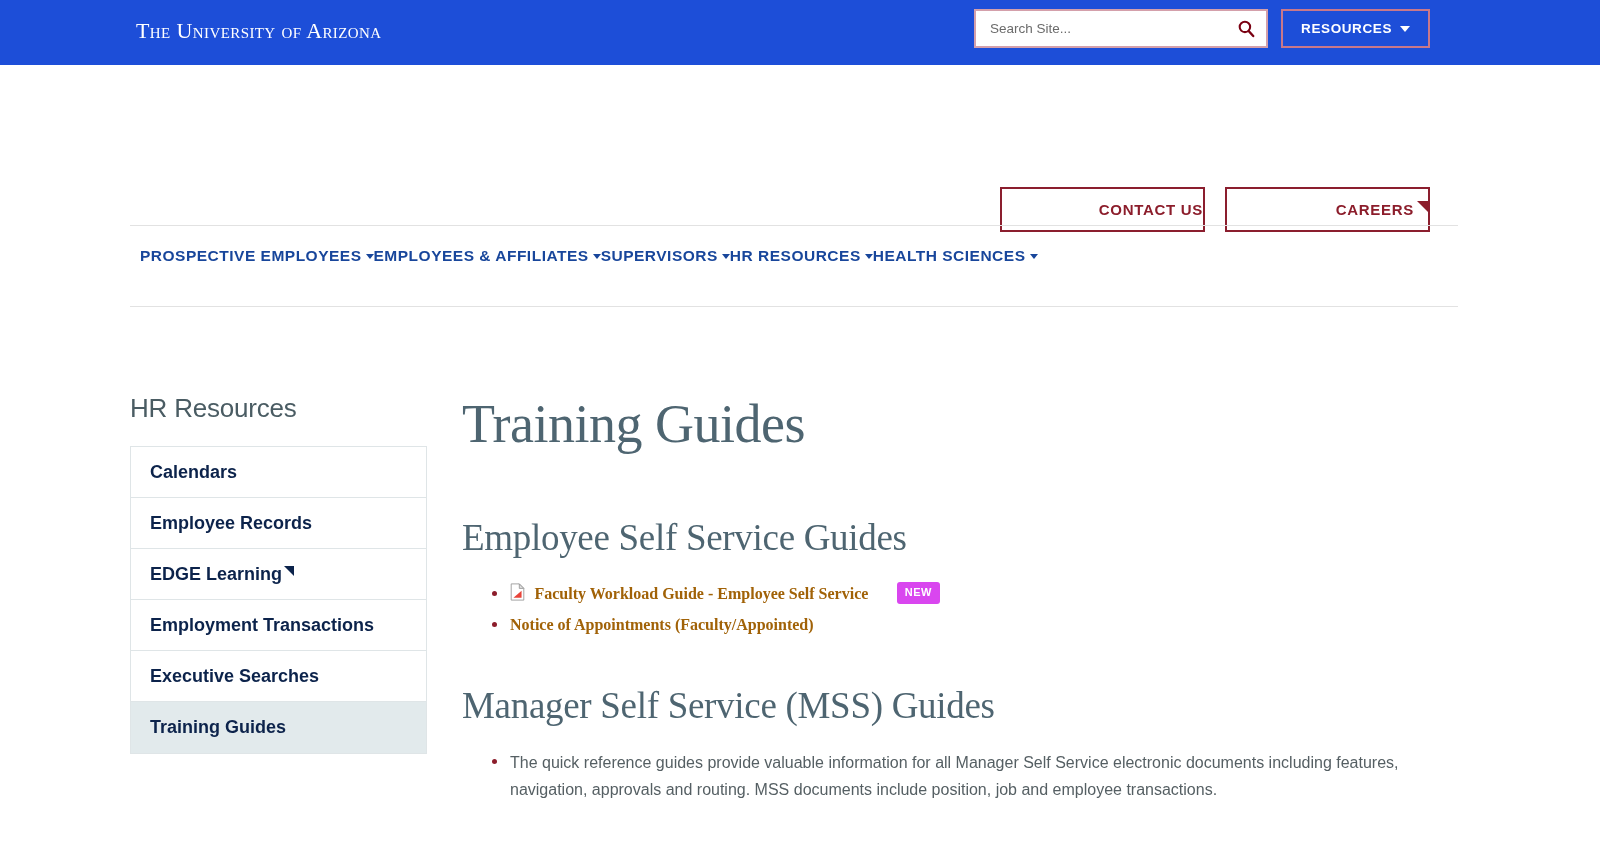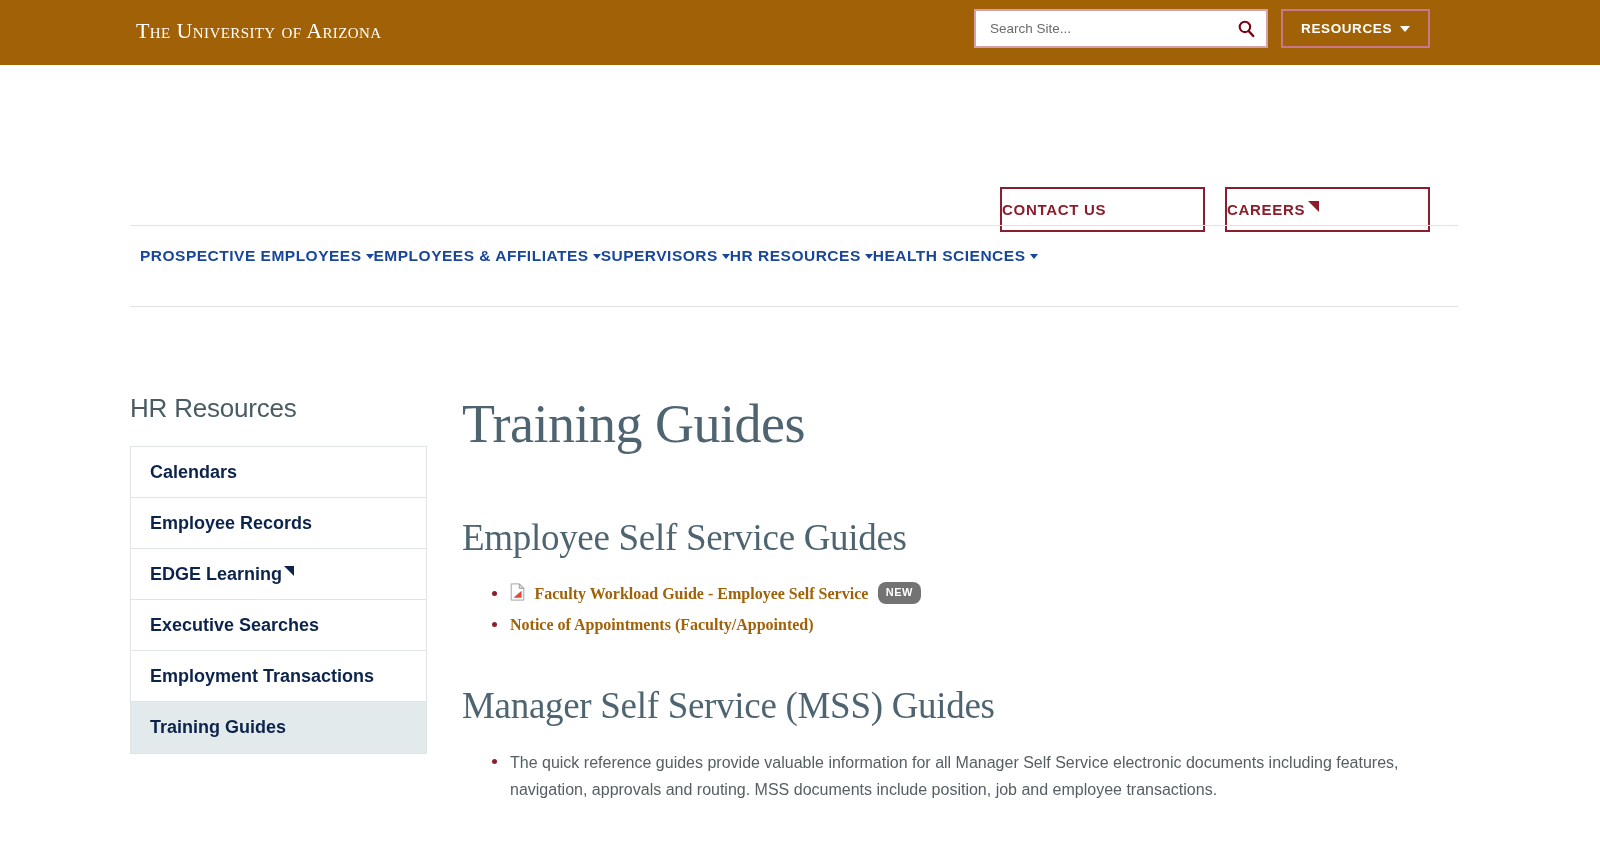--- a/index.html
+++ b/index.html
@@ -9,21 +9,21 @@
     height: 849px;
     overflow: hidden;
     background: #ffffff;
     font-family: "Liberation Sans", sans-serif;
   }
 
   
   .topbar {
     position: relative;
     height: 65px;
-    background: #a16207;
+    background: #1d4ed8;
     display: flex;
     align-items: center;
   }
   .ua-wordmark {
     position: absolute;
     left: 136px;
     top: 18px;
     color: #ffffff;
     font-family: "Liberation Serif", serif;
     font-size: 22px;
@@ -124,21 +124,21 @@
     min-width: 205px;
     height: 45px;
     border: 2px solid #8B1E2E;
     background: #ffffff;
     color: #8C1D2B;
     font-size: 15px;
     font-weight: bold;
     letter-spacing: 0.7px;
     display: flex;
     align-items: center;
-    justify-content: flex-start;
+    justify-content: flex-end;
     cursor: pointer;
     font-family: "Liberation Sans", sans-serif;
     white-space: nowrap;
   }
   .ext-arrow {
     display: inline-block;
     width: 0; height: 0;
     border-top: 11px solid currentColor;
     border-left: 11px solid transparent;
     margin-left: 3px;
@@ -287,28 +287,28 @@
     vertical-align: middle;
   }
   .pdf-icon {
     width: 15px;
     height: 18px;
     vertical-align: -3px;
     margin-right: 5px;
   }
   .badge-new {
     display: inline-block;
-    background: #737373;
+    background: #d946ef;
     color: #ffffff;
     font-size: 11px;
     font-weight: bold;
     letter-spacing: 0.5px;
     padding: 3px 8px 3px 8px;
-    border-radius: 8px;
-    margin-left: 5px;
+    border-radius: 3px;
+    margin-left: 24px;
     vertical-align: 2px;
     font-family: "Liberation Sans", sans-serif;
   }
   .guide-desc {
     color: #555f63;
     font-size: 16px;
     line-height: 1.72;
     margin-top: 4px;
     font-family: "Liberation Sans", sans-serif;
     max-width: 955px;
@@ -380,24 +380,24 @@
         <span>Calendars</span>
       </div>
       <div class="sidebar-item">
         <span>Employee Records</span>
       </div>
       <div class="sidebar-item">
         <span>EDGE Learning</span>
           <span class="si-ext"></span>
       </div>
       <div class="sidebar-item">
+        <span>Employment Transactions</span>
+      </div>
+      <div class="sidebar-item">
         <span>Executive Searches</span>
-      </div>
-      <div class="sidebar-item">
-        <span>Employment Transactions</span>
       </div>
       <div class="sidebar-item active">
         <span>Training Guides</span>
       </div>
     </div>
   </div>
 
   <div class="main">
     <h1 class="page-title">Training Guides</h1>
 

